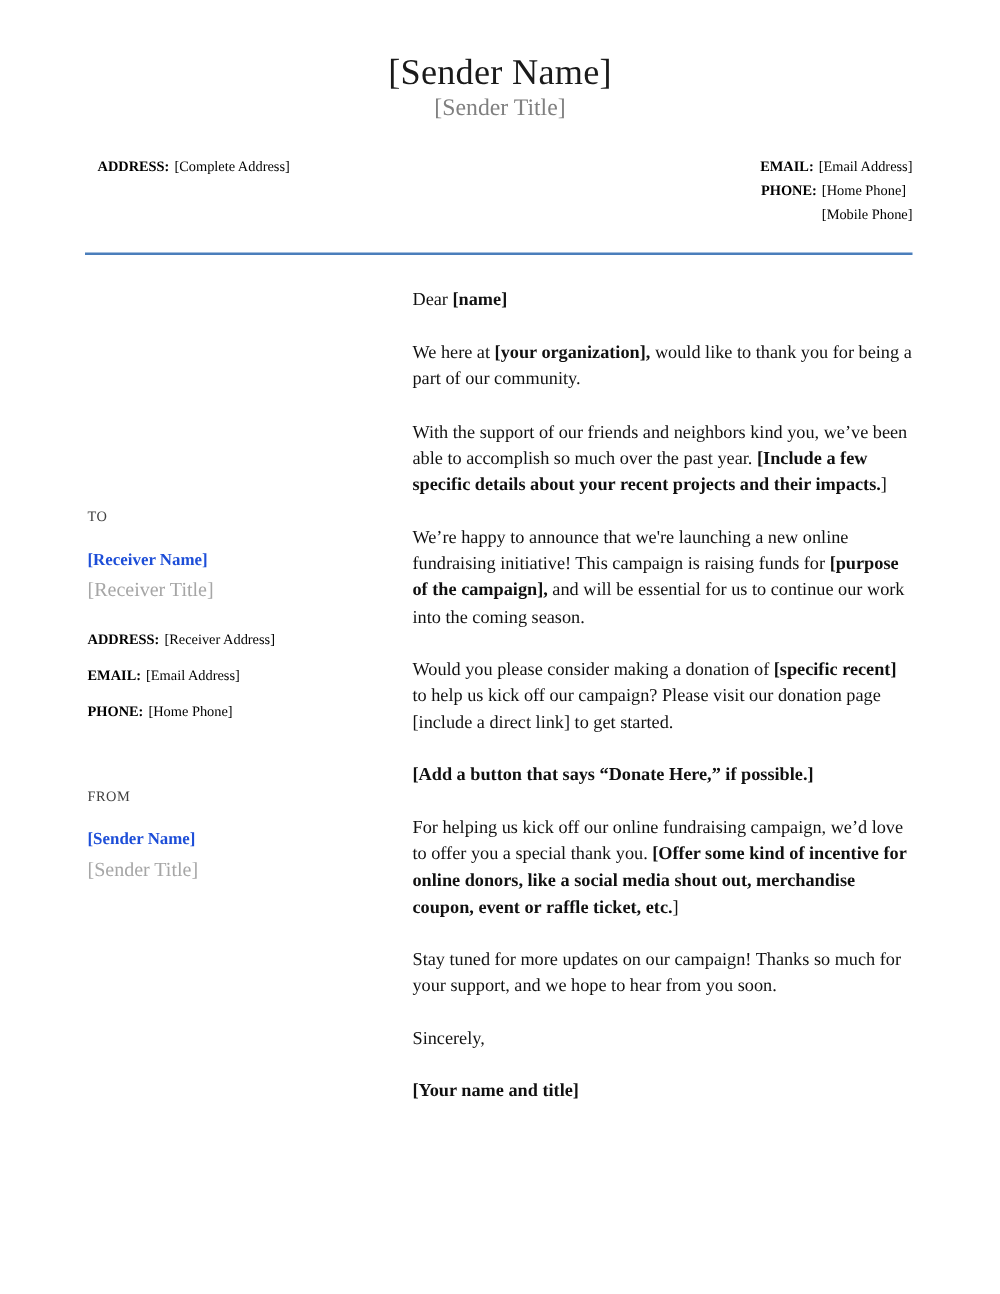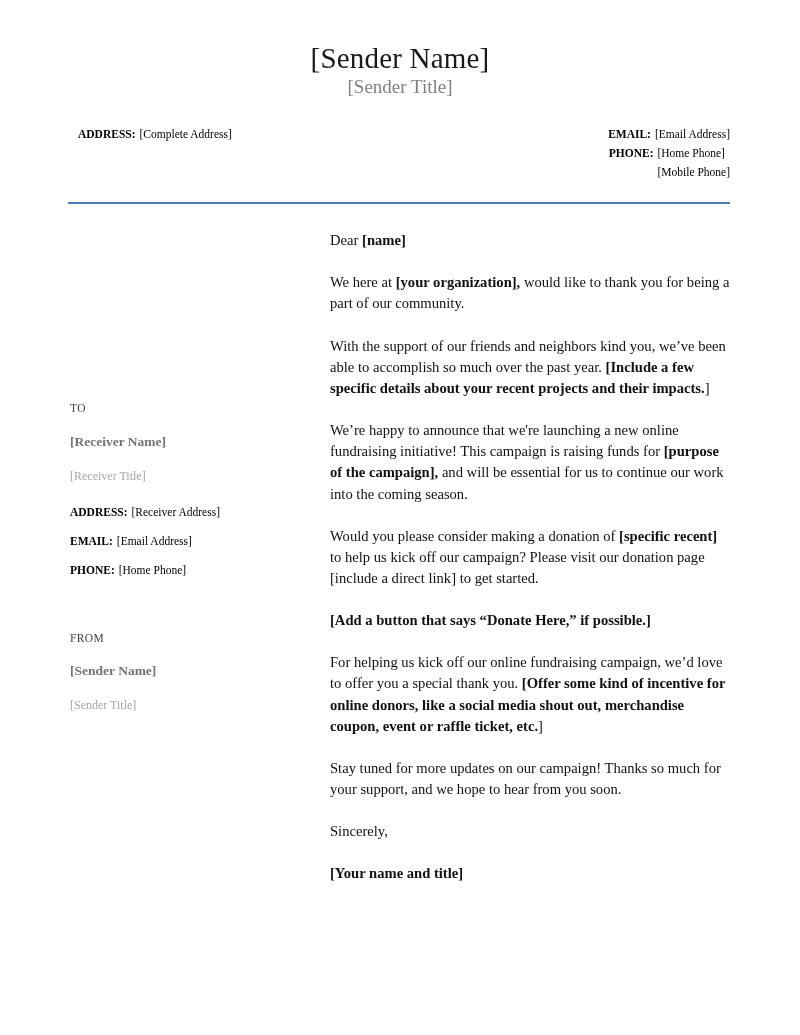--- a/index.html
+++ b/index.html
@@ -103,29 +103,29 @@
   
   .block-label {
     font-size: 11.5px;
     color: #3f3f3f;
     letter-spacing: 0.4px;
     line-height: 1.3;
   }
   .party-name {
     font-size: 13.5px;
     font-weight: bold;
-    color: #737373;
+    color: #1d4ed8;
     margin-top: 18px;
     line-height: 1.25;
   }
   .party-title {
-    font-size: 12px;
+    font-size: 16px;
     color: #a6a6a6;
     line-height: 1.3;
-    margin-top: 18px;
+    margin-top: 7px;
   }
   .party-contacts {
     margin-top: 20px;
     font-size: 11.5px;
     line-height: 1.4;
   }
   .party-contacts .hc-row {
     margin-bottom: 13px;
   }
   .party-contacts .hc-row:last-child {

